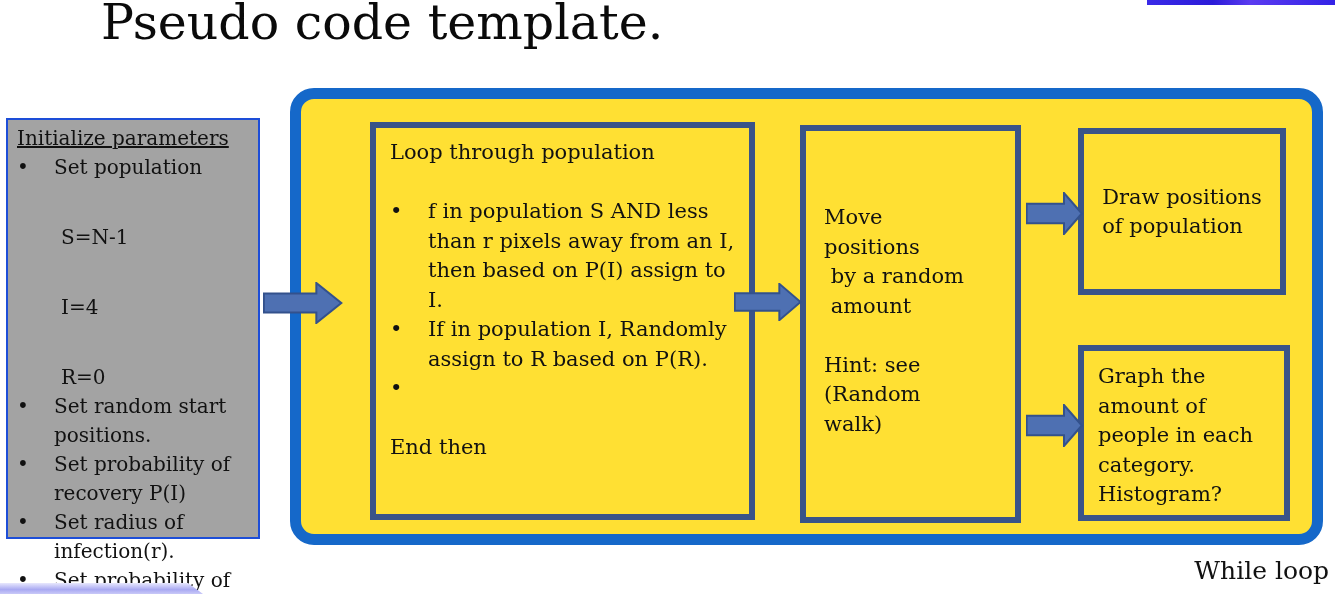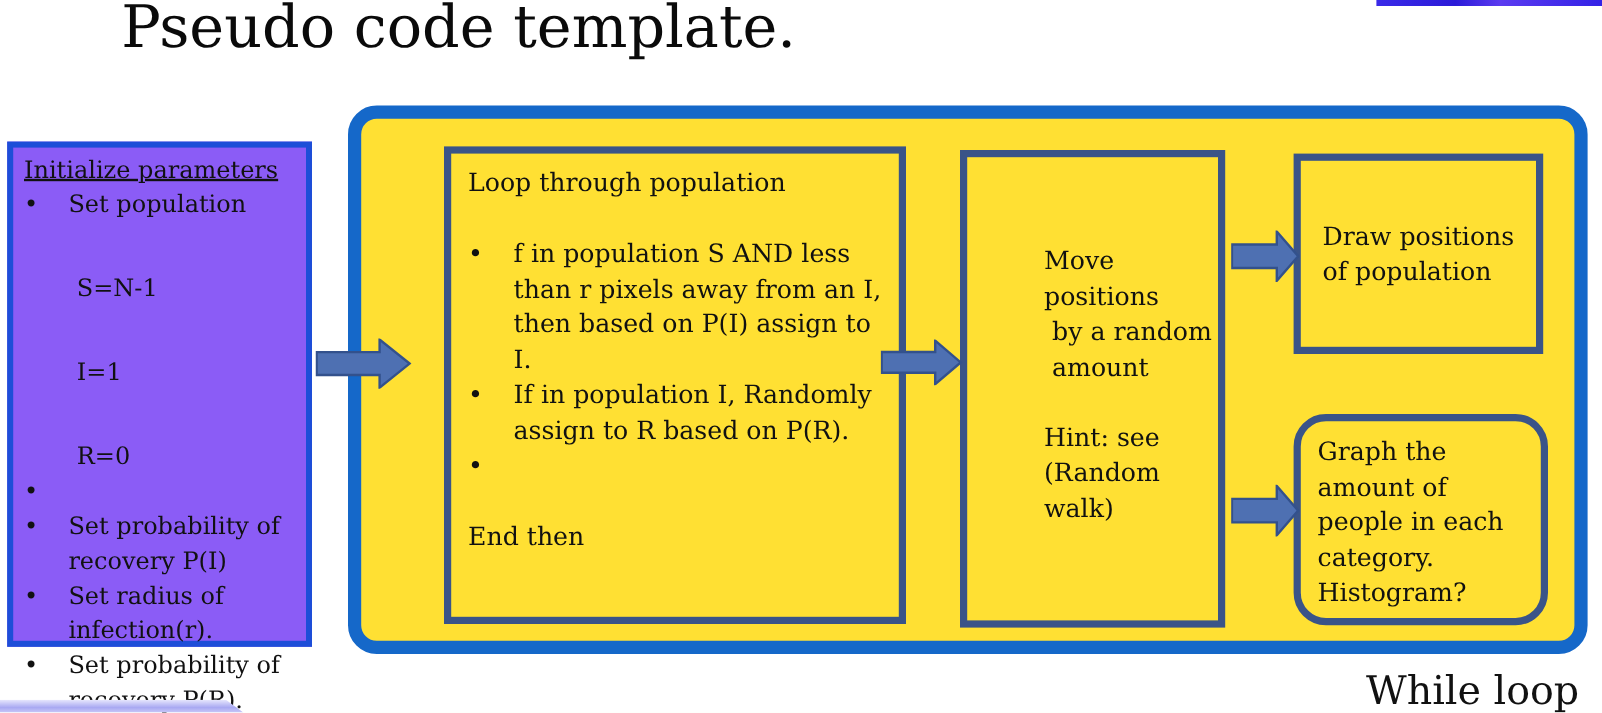--- a/index.html
+++ b/index.html
@@ -13,72 +13,73 @@
 
   
   .tr-strip { position:absolute; left:1147px; top:0; width:188px; height:5px;
     background:linear-gradient(90deg,#3a2ae8,#2b1bd8 35%,#5b3bf0 55%,#3322e6); }
   .bl-shape { position:absolute; left:0; top:583px; width:206px; height:11px;
     background:linear-gradient(180deg,#e8e8fd,#a9a9f2 60%,#c9c9f8);
     clip-path:polygon(0 0,188px 0,203px 100%,0 100%); }
 
   
   .init-box { position:absolute; left:6px; top:118px; width:254px; height:421px;
-    box-sizing:border-box; background:#8b5cf6; border:5px solid #1d4ed8;
+    box-sizing:border-box; background:#a3a3a3; border:2px solid #1d4ed8;
     padding:4px 6px 0 9px; font-size:20px; line-height:29px; }
   .init-heading { text-decoration:underline; }
   .ibx-row { display:flex; align-items:flex-start; }
   .ibx-row .blt { flex:none; width:37px; }
   .ibx-sub { padding-left:44px;margin-top:41px; }
 
   
   .flow-container { position:absolute; left:290px; top:88px; width:1033px; height:457px;
     box-sizing:border-box; background:#FFE033; border:11px solid #1568C9; border-radius:24px; }
 
   
   .fbox { position:absolute; box-sizing:border-box; border:6px solid #3A5488; font-size:21px; line-height:29.5px; }
   .loop-box { left:345px; top:122px; width:385px; height:398px; padding:10px 4px 0 14px;margin-left:25px; }
   .loop-gap { height:29.5px; }
   .lbx-row { display:flex; align-items:flex-start; }
   .lbx-row .blt { flex:none; width:38px; }
-  .move-box { left:800px; top:125px; width:221px; height:398px; padding:72px 2px 0 64px; white-space:pre-wrap; }
+  .move-box { left:800px; top:125px; width:221px; height:398px; padding:72px 2px 0 18px; white-space:pre-wrap; }
   .draw-box { left:1078px; top:128px; width:208px; height:167px; display:flex; align-items:center;
     justify-content:center; text-align:left; white-space:pre-wrap; line-height:29px; }
-  .graph-box { left:1078px; top:345px; width:212px; height:176px; padding:11px 2px 0 14px; white-space:pre-wrap;border-radius:27px; }
+  .graph-box { left:1078px; top:345px; width:212px; height:176px; padding:11px 2px 0 14px; white-space:pre-wrap; }
 
   
   .arrow { position:absolute; z-index:6; }
   .arrow-a { left:263px; top:282px; width:80px; height:42px; }
   .arrow-b { left:734px; top:283px; width:68px; height:38px; }
   .arrow-c { left:1026px; top:192px; width:57px; height:43px; }
   .arrow-d { left:1026px; top:404px; width:57px; height:43px; }
   .arrow polygon { fill:#4E70B2; stroke:#33518C; stroke-width:2; vector-effect:non-scaling-stroke; }
 
-  .while-label { position:absolute; right:19px; top:556px; font-size:33px; white-space:nowrap;margin-left:48px; }
+  .while-label { position:absolute; right:6px; top:556px; font-size:25px; white-space:nowrap;margin-left:48px; }
 </style>
 </head>
 <body>
 
 <div class="slide">
 
   <div class="title">Pseudo code template.</div>
 
   <div class="tr-strip"></div>
 
   <div class="init-box">
     <div class="init-heading">Initialize parameters</div>
     <div class="ibx-row">
       <span class="blt">•</span>
       <span>Set population</span>
     </div>
     <div class="ibx-sub">S=N-1</div>
-    <div class="ibx-sub">I=1</div>
+    <div class="ibx-sub">I=4</div>
     <div class="ibx-sub">R=0</div>
     <div class="ibx-row">
       <span class="blt">•</span>
+      <span>Set random start positions.</span>
     </div>
     <div class="ibx-row">
       <span class="blt">•</span>
       <span>Set probability  of recovery P(I)</span>
     </div>
     <div class="ibx-row">
       <span class="blt">•</span>
       <span>Set radius of infection(r).</span>
     </div>
     <div class="ibx-row">

